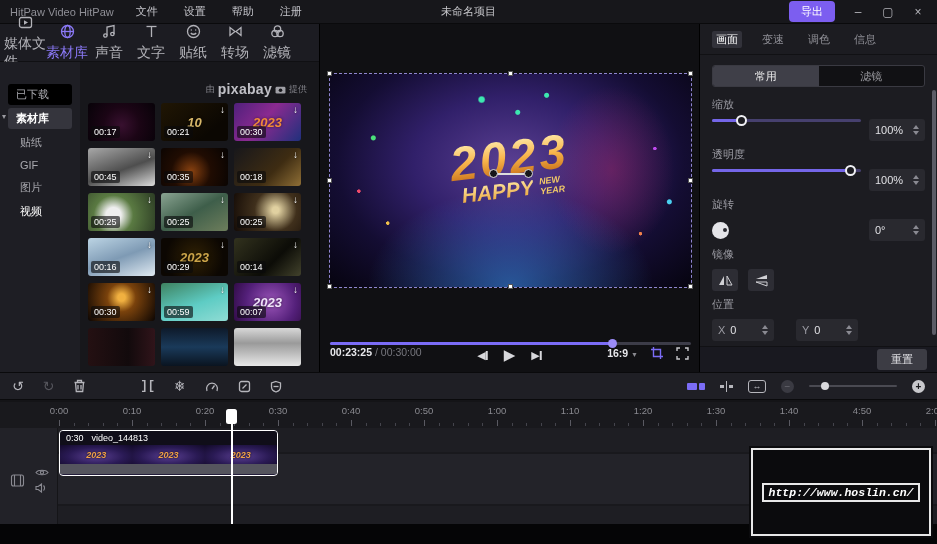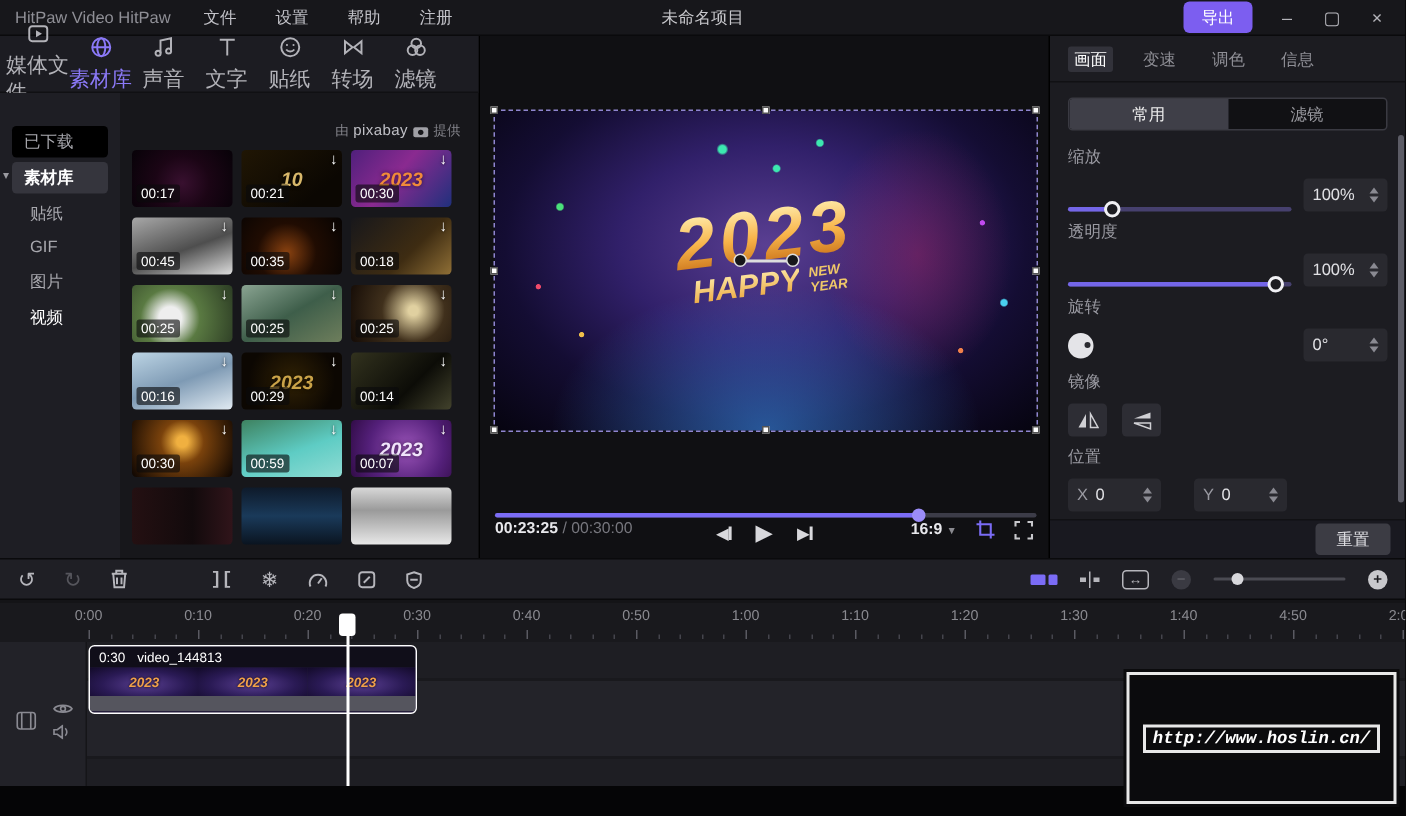--- a/index.html
+++ b/index.html
@@ -31,21 +31,21 @@
   .side-item.boxed { background:#000000;margin-top:14px; }
   .side-item.boxed-active { background:#35353d; color:#fff; font-weight:bold; }
   .side-item.boxed-active .caret { position:absolute; left:-6px; top:4px; font-size:8px; color:#9a9aa0; }
   .side-item.child { margin-left:16px; padding-left:4px; }
   .side-item.child-selected { margin-left:16px; padding-left:4px; color:#fff; }
 
   .lib { flex:1; padding:12px 10px 0 8px; overflow:hidden; background:#17171b; }
   .search-box { height:22px; background:#26262d; border-radius:4px; display:flex; align-items:center; padding:0 8px; gap:6px; color:#85858c; }
   .search-box svg { width:11px; height:11px; stroke:#85858c; fill:none; stroke-width:1.5; }
   .attrib { display:flex; justify-content:flex-end; align-items:center; gap:3px; margin:7px 2px 6px 0; color:#85858c; font-size:9px; }
-  .attrib .brand { color:#c0c0c6; font-weight:normal; font-size:10px; letter-spacing:.3px; }
+  .attrib .brand { color:#c0c0c6; font-weight:bold; font-size:14px; letter-spacing:.3px; }
   .attrib svg { width:11px; height:9px; fill:#a0a0a6; }
   .thumb-grid { display:grid; grid-template-columns:repeat(3,67px); gap:7px 6px; }
   .thumb { position:relative; width:67px; height:38px; border-radius:3px; overflow:hidden; cursor:pointer; }
   .thumb .dur { position:absolute; left:3px; bottom:3px; background:rgba(10,10,12,.62); color:#fff; font-size:9px; padding:0 3px; border-radius:2px; line-height:12px; }
   .thumb .dl { position:absolute; right:3px; top:1px; color:#fff; font-size:10px; text-shadow:0 0 2px #000; }
   .thumb .ovl { position:absolute; inset:0; display:flex; align-items:center; justify-content:center; font-weight:bold; font-style:italic; font-size:13px; text-shadow:0 0 3px rgba(0,0,0,.6); }
 
   
   .preview { flex:1; position:relative; background:#101013; border-right:1px solid #000; }
   .vframe { position:absolute; left:10px; top:50px; width:361px; height:213px;
@@ -94,21 +94,21 @@
   
   .props { width:237px; background:#1c1c21; display:flex; flex-direction:column; position:relative; }
   .prop-tabs { display:flex; gap:16px; padding:7px 12px 6px; border-bottom:1px solid #111114; }
   .prop-tab { color:#8f8f96; cursor:pointer; padding:1px 4px; border-radius:2px; }
   .prop-tab.active { color:#fff; background:#32323a; }
   .prop-body { flex:1; padding:10px 12px 0; overflow:hidden; }
   .subtabs { display:flex; height:22px; background:#111114; border:1px solid #3a3a42; border-radius:3px; overflow:hidden; margin-bottom:10px; }
   .subtab { flex:1; display:flex; align-items:center; justify-content:center; color:#9a9aa0; cursor:pointer; }
   .subtab.active { background:#3f3f48; color:#eee; }
   .grp-label { color:#9a9aa2; margin:6px 0 7px; }
-  .slider-row { display:flex; align-items:flex-end; gap:8px; margin-bottom:4px; }
+  .slider-row { display:flex; align-items:flex-start; gap:8px; margin-bottom:4px; }
   .slider { flex:1; height:3px; background:#46406e; border-radius:2px; position:relative; }
   .slider .sfill { height:3px; background:#7466e8; border-radius:2px; }
   .slider .shandle { position:absolute; top:-4.5px; width:11px; height:11px; border-radius:50%; background:#1c1c21; border:2px solid #f0f0f4; }
   .spin { width:56px; height:22px; background:#29292f; border-radius:3px; display:flex; align-items:center; padding:0 6px; color:#e0e0e4; flex-shrink:0; cursor:pointer; }
   .spin .arrows { margin-left:auto; display:flex; flex-direction:column; gap:2px; }
   .spin .arrows i { display:block; width:0; height:0; border-left:3px solid transparent; border-right:3px solid transparent; }
   .spin .up { border-bottom:4px solid #8a8a92; }
   .spin .down { border-top:4px solid #8a8a92; }
   .rot-row { display:flex; align-items:center; margin-bottom:4px; }
   .dial { width:17px; height:17px; border-radius:50%; background:#e4e4e8; position:relative; cursor:pointer; }

